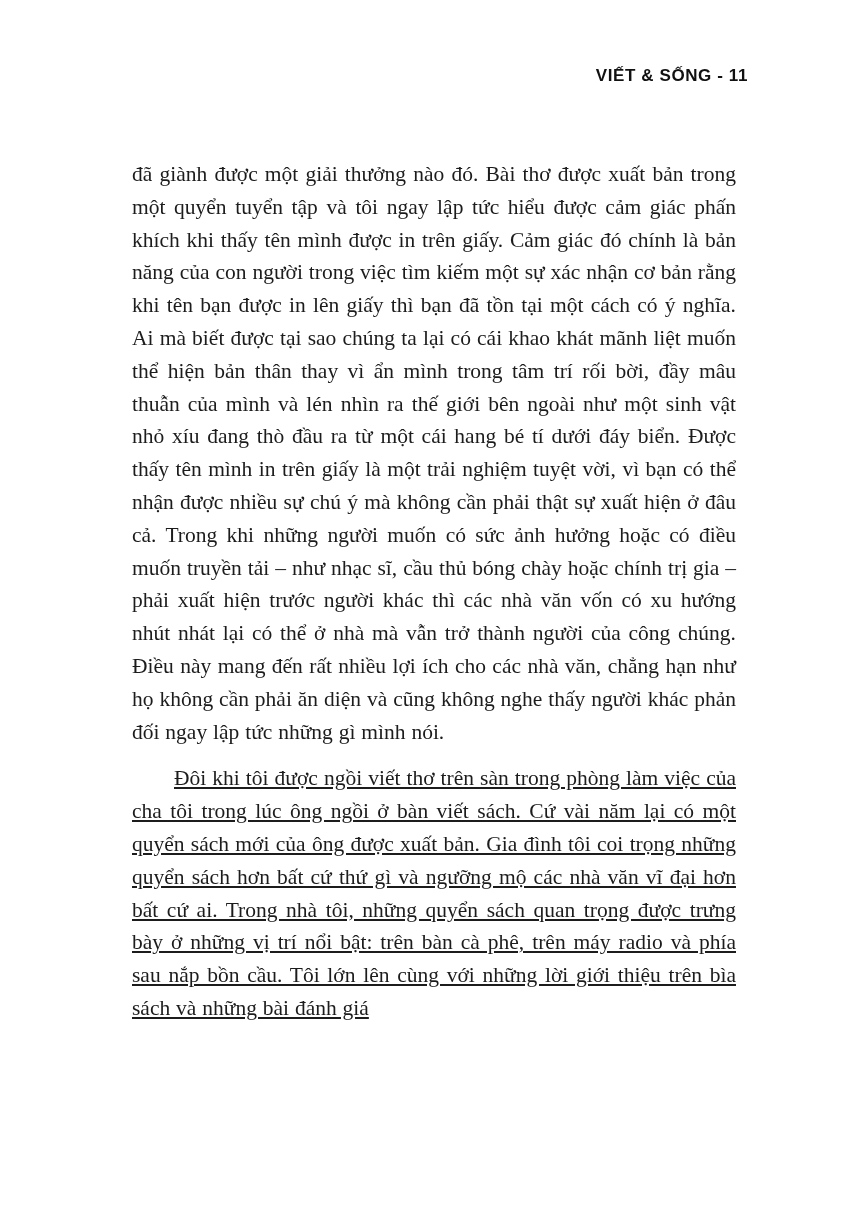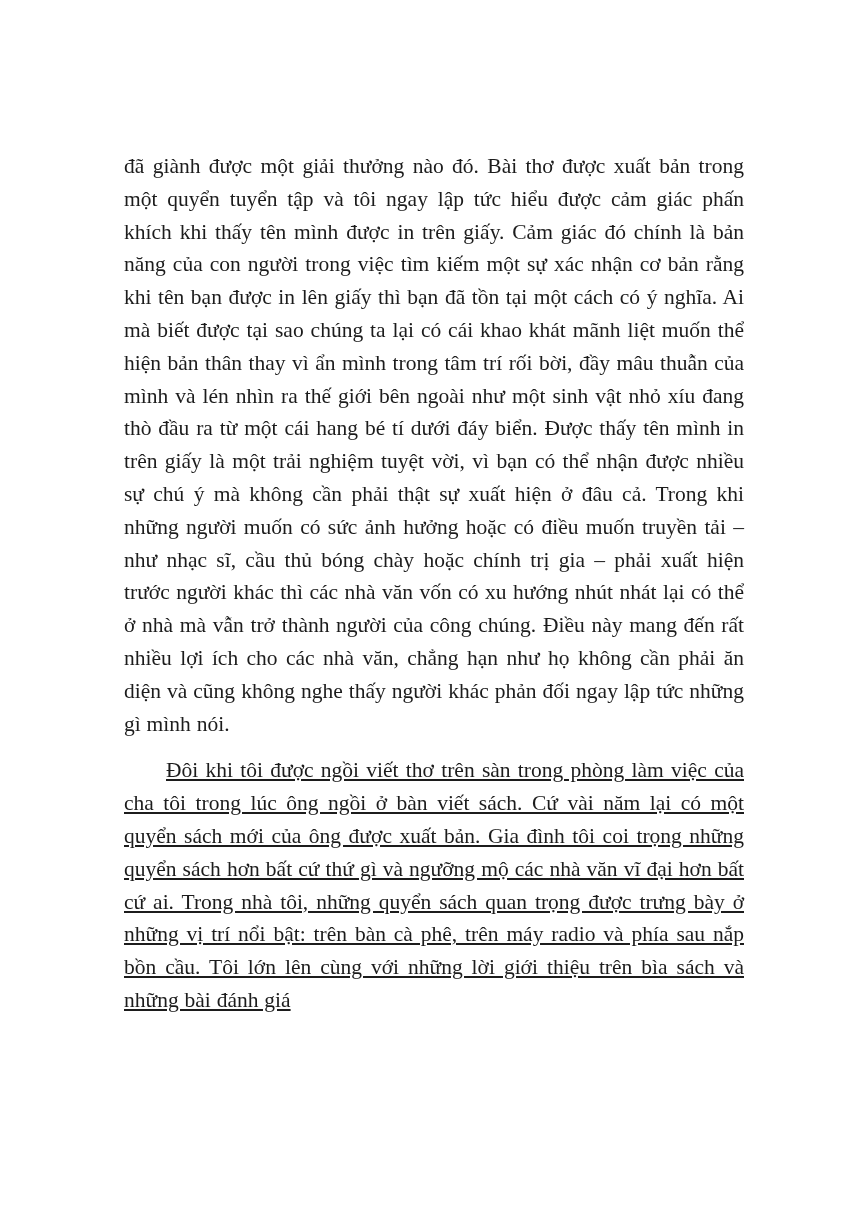--- a/index.html
+++ b/index.html
@@ -28,39 +28,42 @@
     letter-spacing: 0.6px;
     color: #111111;
   }
   .body-text {
     position: absolute;
     top: 146px;
     left: 120px;
     width: 628px;
   }
   .para {
-    margin: 4px;
+    margin: 12px;
     font-size: 21.5px;
     line-height: 32.8px;
     text-align: justify;
     text-justify: inter-word;
     word-spacing: 0.5px;
   }
   .para + .para {
     margin-top: 14px;
   }
   .para.indent {
     text-indent: 42px;
     text-decoration: underline;
   }
 </style>
 </head>
 <body>
 
 <div class="page">
 
+  <div class="running-header">
+    <span>VIẾT &amp; SỐNG - 11</span>
+  </div>
 
   <div class="body-text">
     <p class="para">đã giành được một giải thưởng nào đó. Bài thơ được xuất bản trong một quyển tuyển tập và tôi ngay lập tức hiểu được cảm giác phấn khích khi thấy tên mình được in trên giấy. Cảm giác đó chính là bản năng của con người trong việc tìm kiếm một sự xác nhận cơ bản rằng khi tên bạn được in lên giấy thì bạn đã tồn tại một cách có ý nghĩa. Ai mà biết được tại sao chúng ta lại có cái khao khát mãnh liệt muốn thể hiện bản thân thay vì ẩn mình trong tâm trí rối bời, đầy mâu thuẫn của mình và lén nhìn ra thế giới bên ngoài như một sinh vật nhỏ xíu đang thò đầu ra từ một cái hang bé tí dưới đáy biển. Được thấy tên mình in trên giấy là một trải nghiệm tuyệt vời, vì bạn có thể nhận được nhiều sự chú ý mà không cần phải thật sự xuất hiện ở đâu cả. Trong khi những người muốn có sức ảnh hưởng hoặc có điều muốn truyền tải – như nhạc sĩ, cầu thủ bóng chày hoặc chính trị gia – phải xuất hiện trước người khác thì các nhà văn vốn có xu hướng nhút nhát lại có thể ở nhà mà vẫn trở thành người của công chúng. Điều này mang đến rất nhiều lợi ích cho các nhà văn, chẳng hạn như họ không cần phải ăn diện và cũng không nghe thấy người khác phản đối ngay lập tức những gì mình nói.</p>
     <p class="para indent">Đôi khi tôi được ngồi viết thơ trên sàn trong phòng làm việc của cha tôi trong lúc ông ngồi ở bàn viết sách. Cứ vài năm lại có một quyển sách mới của ông được xuất bản. Gia đình tôi coi trọng những quyển sách hơn bất cứ thứ gì và ngưỡng mộ các nhà văn vĩ đại hơn bất cứ ai. Trong nhà tôi, những quyển sách quan trọng được trưng bày ở những vị trí nổi bật: trên bàn cà phê, trên máy radio và phía sau nắp bồn cầu. Tôi lớn lên cùng với những lời giới thiệu trên bìa sách và những bài đánh giá</p>
   </div>
 
 </div>
 
 </body></html>

